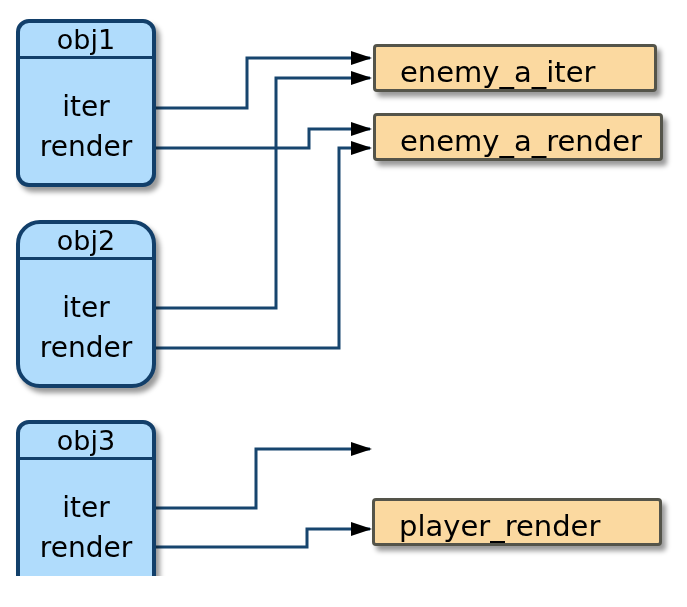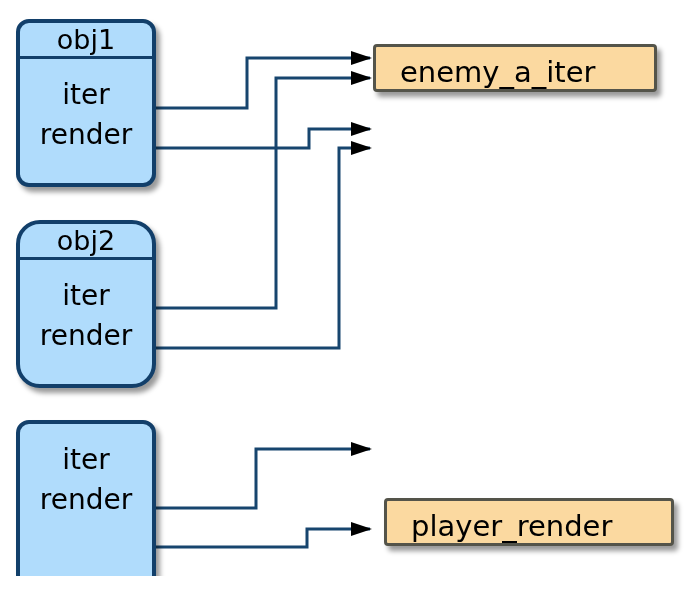--- a/index.html
+++ b/index.html
@@ -52,21 +52,21 @@
   .obj-title {
     height: 33px;
     border-bottom: 3px solid var(--object-border);
     display: flex;
     align-items: center;
     justify-content: center;
     font-size: 27px;
     color: var(--object-text);
   }
   .obj-fields {
-    margin-top: 16px;
+    margin-top: 28px;
     text-align: center;
     font-size: 28px;
     color: var(--object-text);
   }
   .obj-field {
     height: 40px;
     line-height: 40px;
   }
 
   .fn-box {
@@ -114,29 +114,33 @@
 
   <div class="obj-box" style="left:16px; top:220px;border-radius:24px;">
     <div class="obj-title">obj2</div>
     <div class="obj-fields">
       <div class="obj-field">iter</div>
       <div class="obj-field">render</div>
     </div>
   </div>
 
   <div class="obj-box" style="left:16px; top:420px;">
+    <div class="obj-title">obj3</div>
     <div class="obj-fields">
       <div class="obj-field">iter</div>
       <div class="obj-field">render</div>
     </div>
   </div>
 
   <div class="fn-box" style="left:373px; top:44px; width:284px;">
     <span>enemy_a_iter</span>
   </div>
 
+  <div class="fn-box" style="left:373px; top:113px; width:290px;">
+    <span>enemy_a_render</span>
+  </div>
 
 
-  <div class="fn-box" style="left:372px; top:498px; width:290px;margin-left:12px;">
+  <div class="fn-box" style="left:372px; top:498px; width:290px;">
     <span>player_render</span>
   </div>
 
 </div>
 
 </body></html>

